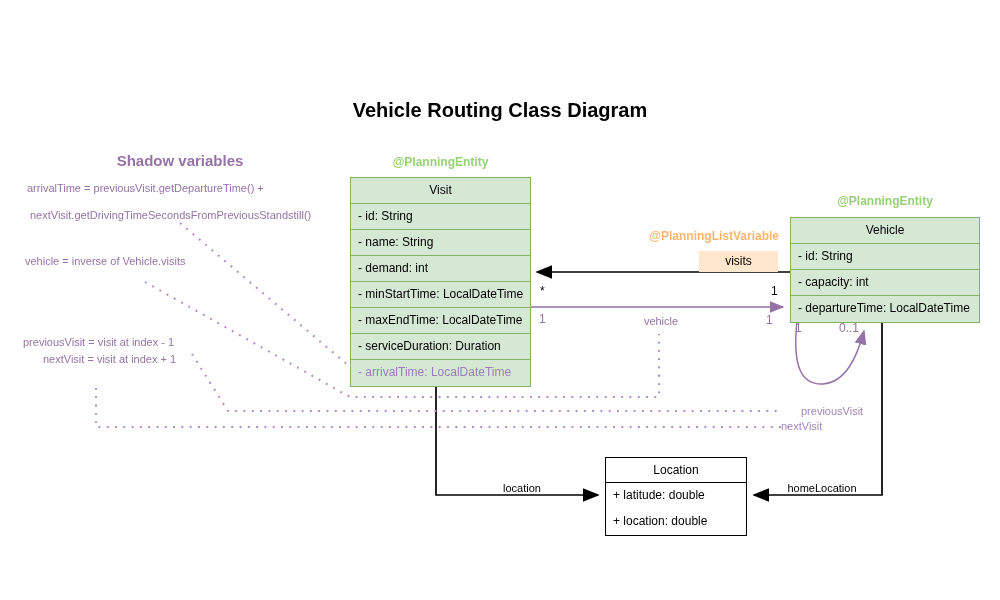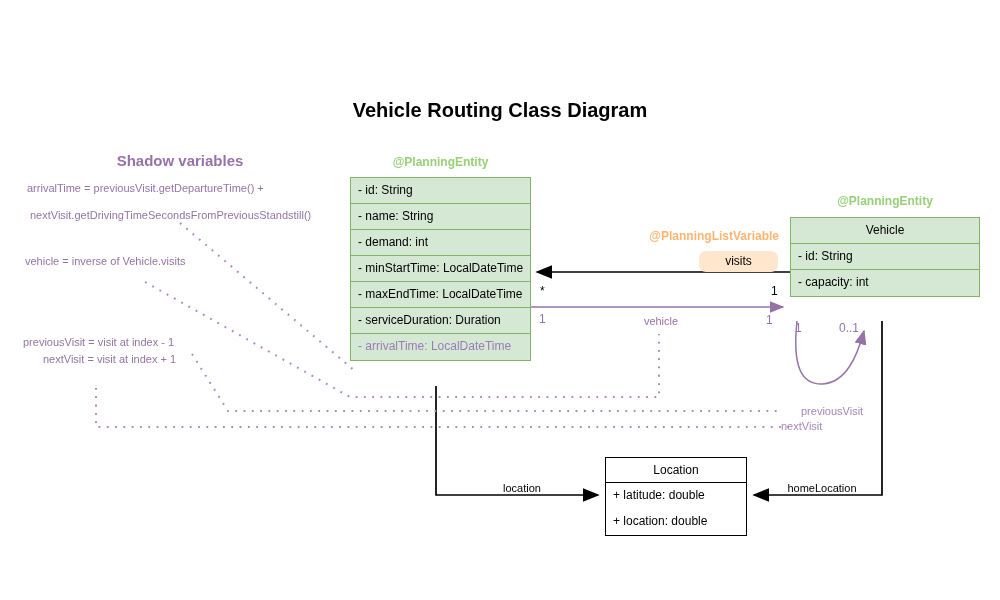--- a/index.html
+++ b/index.html
@@ -16,21 +16,21 @@
     font-size:15px;font-weight:bold;color:#9673a6;
   }
   .note{
     position:absolute;font-size:11px;color:#9673a6;white-space:nowrap;
   }
   .anno{position:absolute;font-size:12px;font-weight:bold;white-space:nowrap;}
   .anno.green{color:#97d077;}
   .anno.orange{color:#ffb570;}
   .badge{
     position:absolute;left:699px;top:251px;width:79px;height:21px;
-    background:#ffe6cc;border-radius:7px;text-align:center;
+    background:#ffe6cc;border-radius:0;text-align:center;
     font-size:12px;color:#000000;line-height:21px;
   }
   .uml{position:absolute;box-sizing:border-box;}
   .uml .hdr{
     box-sizing:border-box;height:26px;line-height:25px;text-align:center;
     font-size:12px;color:#000;
   }
   .uml .row{
     box-sizing:border-box;height:26px;line-height:25px;padding-left:7px;
     font-size:12px;color:#000;white-space:nowrap;overflow:hidden;
@@ -88,33 +88,35 @@
     <path d="M192 354 L228 411 L783 411" stroke="#b184c8" stroke-width="2" fill="none" stroke-dasharray="1.8 6.5"></path>
     <path d="M96 388 L96 427 L789 427" stroke="#b184c8" stroke-width="2" fill="none" stroke-dasharray="1.8 6.5"></path>
   </svg>
 
   <div class="anno green" style="left:350px;top:155px;width:181px;text-align:center;">@PlanningEntity</div>
   <div class="anno green" style="left:790px;top:194px;width:190px;text-align:center;">@PlanningEntity</div>
   <div class="anno orange" style="left:589px;top:229px;width:190px;text-align:right;">@PlanningListVariable</div>
   <div class="badge">visits</div>
 
   <div class="uml green-box" style="left:350px;top:177px;width:181px;">
+    <div class="hdr">Visit</div>
     <div class="row">- id: String</div>
     <div class="row">- name: String</div>
     <div class="row">- demand: int</div>
     <div class="row">- minStartTime: LocalDateTime</div>
     <div class="row">- maxEndTime: LocalDateTime</div>
     <div class="row">- serviceDuration: Duration</div>
     <div class="row shadow-attr">- arrivalTime: LocalDateTime</div>
   </div>
 
   <div class="uml green-box" style="left:790px;top:217px;width:190px;">
     <div class="hdr">Vehicle</div>
     <div class="row">- id: String</div>
     <div class="row">- capacity: int</div>
+    <div class="row">- departureTime: LocalDateTime</div>
   </div>
 
   <div class="uml white-box" style="left:605px;top:457px;width:142px;">
     <div class="hdr">Location</div>
     <div class="row">+ latitude: double</div>
     <div class="row">+ location: double</div>
   </div>
 
   <div class="mult" style="left:540px;top:284px;">*</div>
   <div class="mult" style="left:771px;top:284px;">1</div>

